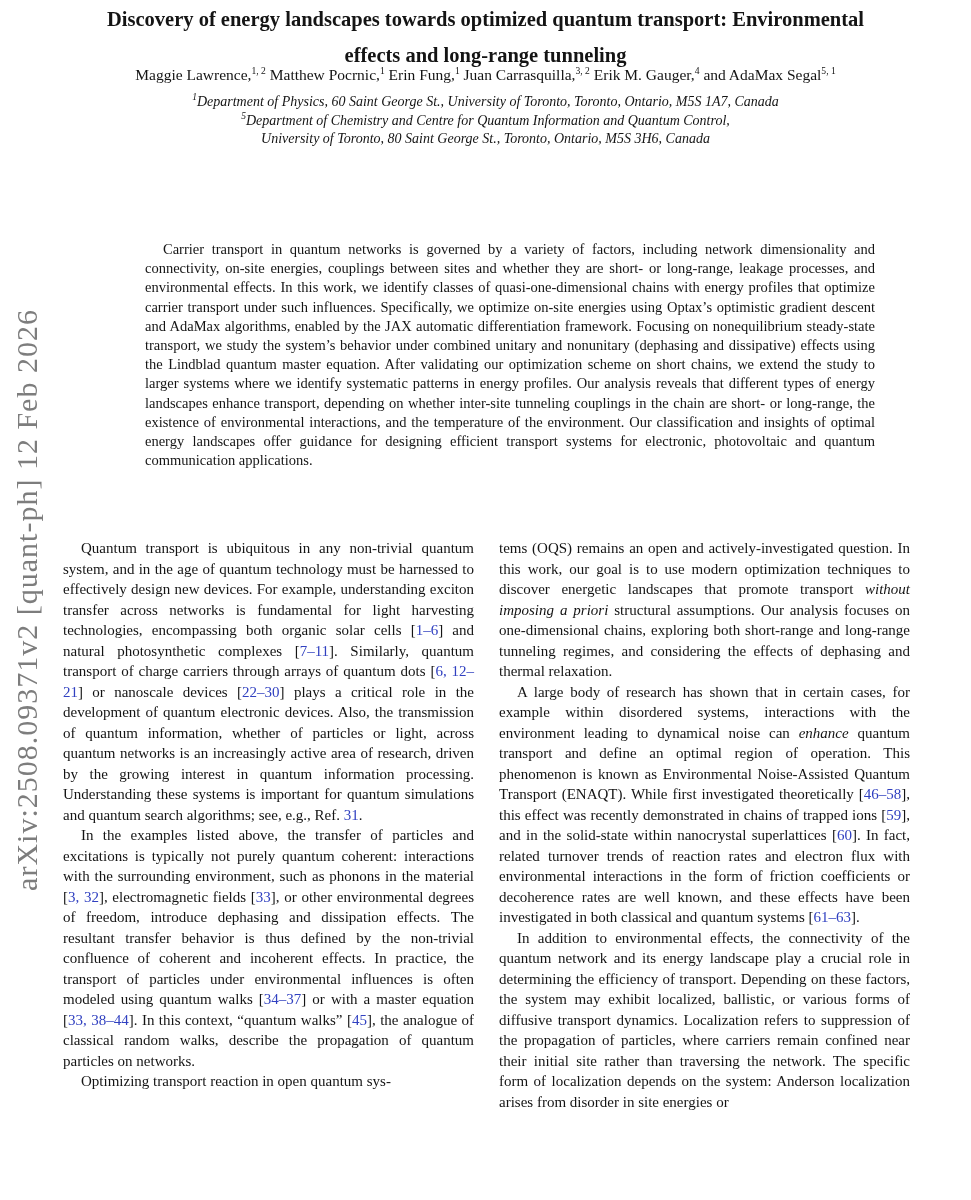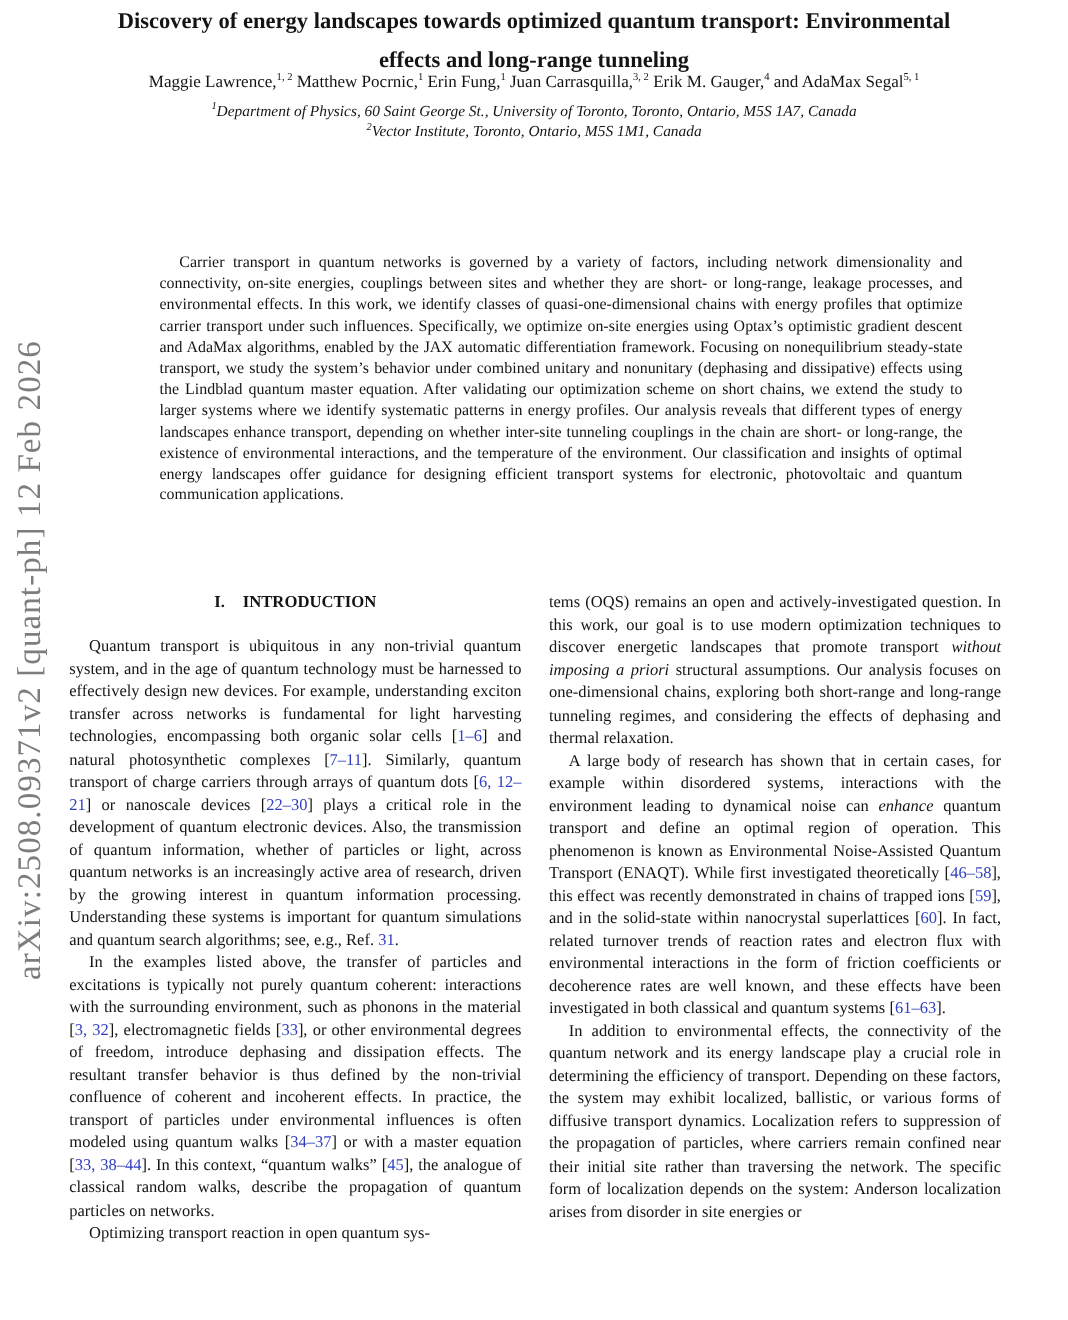--- a/index.html
+++ b/index.html
@@ -40,21 +40,21 @@
     position:absolute;top:93px;left:50%;
     transform:translateX(-50%);
     width:840px;
     text-align:center;
     font-style:italic;
     font-size:14px;
     line-height:18.6px;
   }
   .aff-text{white-space:pre-line;}
   .abstract{
-    position:absolute;top:230px;left:145px;
+    position:absolute;top:240px;left:145px;
     width:730px;
     text-align:justify;
     font-size:14.5px;
     line-height:19.2px;
     text-indent:18px;
   }
   .col{position:absolute;top:538px;width:411px;}
   .col-left{left:63px;}
   .col-right{left:499px;}
   .section-heading{
@@ -85,29 +85,27 @@
 
   <div class="watermark">arXiv:2508.09371v2  [quant-ph]  12 Feb 2026</div>
 
   <div class="title">Discovery of energy landscapes towards optimized quantum transport: Environmental
 effects and long-range tunneling</div>
 
   <div class="authors"><span>Maggie Lawrence,</span><span class="sup">1, 2</span><span> Matthew Pocrnic,</span><span class="sup">1</span><span> Erin Fung,</span><span class="sup">1</span><span> Juan Carrasquilla,</span><span class="sup">3, 2</span><span> Erik M. Gauger,</span><span class="sup">4</span><span> and AdaMax Segal</span><span class="sup">5, 1</span></div>
 
   <div class="affiliations">
     <div class="aff"><sup class="affsup">1</sup><span class="aff-text">Department of Physics, 60 Saint George St., University of Toronto, Toronto, Ontario, M5S 1A7, Canada</span></div>
-    <div class="aff"><sup class="affsup">2</sup><span class="aff-text">Vector Institute, Toronto, Ontario, M5S 1M1, Canada</span></div>
+    <div class="aff"><sup class="affsup">5</sup><span class="aff-text">Department of Chemistry and Centre for Quantum Information and Quantum Control,
+University of Toronto, 80 Saint George St., Toronto, Ontario, M5S 3H6, Canada</span></div>
   </div>
 
   <div class="abstract"><span>Carrier transport in quantum networks is governed by a variety of factors, including network dimensionality and connectivity, on-site energies, couplings between sites and whether they are short- or long-range, leakage processes, and environmental effects. In this work, we identify classes of quasi-one-dimensional chains with energy profiles that optimize carrier transport under such influences. Specifically, we optimize on-site energies using Optax’s optimistic gradient descent and AdaMax algorithms, enabled by the JAX automatic differentiation framework. Focusing on nonequilibrium steady-state transport, we study the system’s behavior under combined unitary and nonunitary (dephasing and dissipative) effects using the Lindblad quantum master equation. After validating our optimization scheme on short chains, we extend the study to larger systems where we identify systematic patterns in energy profiles. Our analysis reveals that different types of energy landscapes enhance transport, depending on whether inter-site tunneling couplings in the chain are short- or long-range, the existence of environmental interactions, and the temperature of the environment. Our classification and insights of optimal energy landscapes offer guidance for designing efficient transport systems for electronic, photovoltaic and quantum communication applications.</span></div>
 
   <div class="col col-left">
-    <div class="section-heading">
-      <span class="sec-label">I.</span><span>INTRODUCTION</span>
-    </div>
     <p class="para"><span>Quantum transport is ubiquitous in any non-trivial quantum system, and in the age of quantum technology must be harnessed to effectively design new devices. For example, understanding exciton transfer across networks is fundamental for light harvesting technologies, encompassing both organic solar cells [</span><span class="cite">1–6</span><span>] and natural photosynthetic complexes [</span><span class="cite">7–11</span><span>]. Similarly, quantum transport of charge carriers through arrays of quantum dots [</span><span class="cite">6, 12–21</span><span>] or nanoscale devices [</span><span class="cite">22–30</span><span>] plays a critical role in the development of quantum electronic devices. Also, the transmission of quantum information, whether of particles or light, across quantum networks is an increasingly active area of research, driven by the growing interest in quantum information processing. Understanding these systems is important for quantum simulations and quantum search algorithms; see, e.g., Ref. </span><span class="cite">31</span><span>.</span></p>
     <p class="para"><span>In the examples listed above, the transfer of particles and excitations is typically not purely quantum coherent: interactions with the surrounding environment, such as phonons in the material [</span><span class="cite">3, 32</span><span>], electromagnetic fields [</span><span class="cite">33</span><span>], or other environmental degrees of freedom, introduce dephasing and dissipation effects. The resultant transfer behavior is thus defined by the non-trivial confluence of coherent and incoherent effects. In practice, the transport of particles under environmental influences is often modeled using quantum walks [</span><span class="cite">34–37</span><span>] or with a master equation [</span><span class="cite">33, 38–44</span><span>]. In this context, “quantum walks” [</span><span class="cite">45</span><span>], the analogue of classical random walks, describe the propagation of quantum particles on networks.</span></p>
     <p class="para"><span>Optimizing transport reaction in open quantum sys-</span></p>
   </div>
 
   <div class="col col-right">
     <p class="para noindent"><span>tems (OQS) remains an open and actively-investigated question. In this work, our goal is to use modern optimization techniques to discover energetic landscapes that promote transport </span><span class="i">without imposing a priori</span><span> structural assumptions. Our analysis focuses on one-dimensional chains, exploring both short-range and long-range tunneling regimes, and considering the effects of dephasing and thermal relaxation.</span></p>
     <p class="para"><span>A large body of research has shown that in certain cases, for example within disordered systems, interactions with the environment leading to dynamical noise can </span><span class="i">enhance</span><span> quantum transport and define an optimal region of operation. This phenomenon is known as Environmental Noise-Assisted Quantum Transport (ENAQT). While first investigated theoretically [</span><span class="cite">46–58</span><span>], this effect was recently demonstrated in chains of trapped ions [</span><span class="cite">59</span><span>], and in the solid-state within nanocrystal superlattices [</span><span class="cite">60</span><span>]. In fact, related turnover trends of reaction rates and electron flux with environmental interactions in the form of friction coefficients or decoherence rates are well known, and these effects have been investigated in both classical and quantum systems [</span><span class="cite">61–63</span><span>].</span></p>
     <p class="para"><span>In addition to environmental effects, the connectivity of the quantum network and its energy landscape play a crucial role in determining the efficiency of transport. Depending on these factors, the system may exhibit localized, ballistic, or various forms of diffusive transport dynamics. Localization refers to suppression of the propagation of particles, where carriers remain confined near their initial site rather than traversing the network. The specific form of localization depends on the system: Anderson localization arises from disorder in site energies or</span></p>
   </div>

